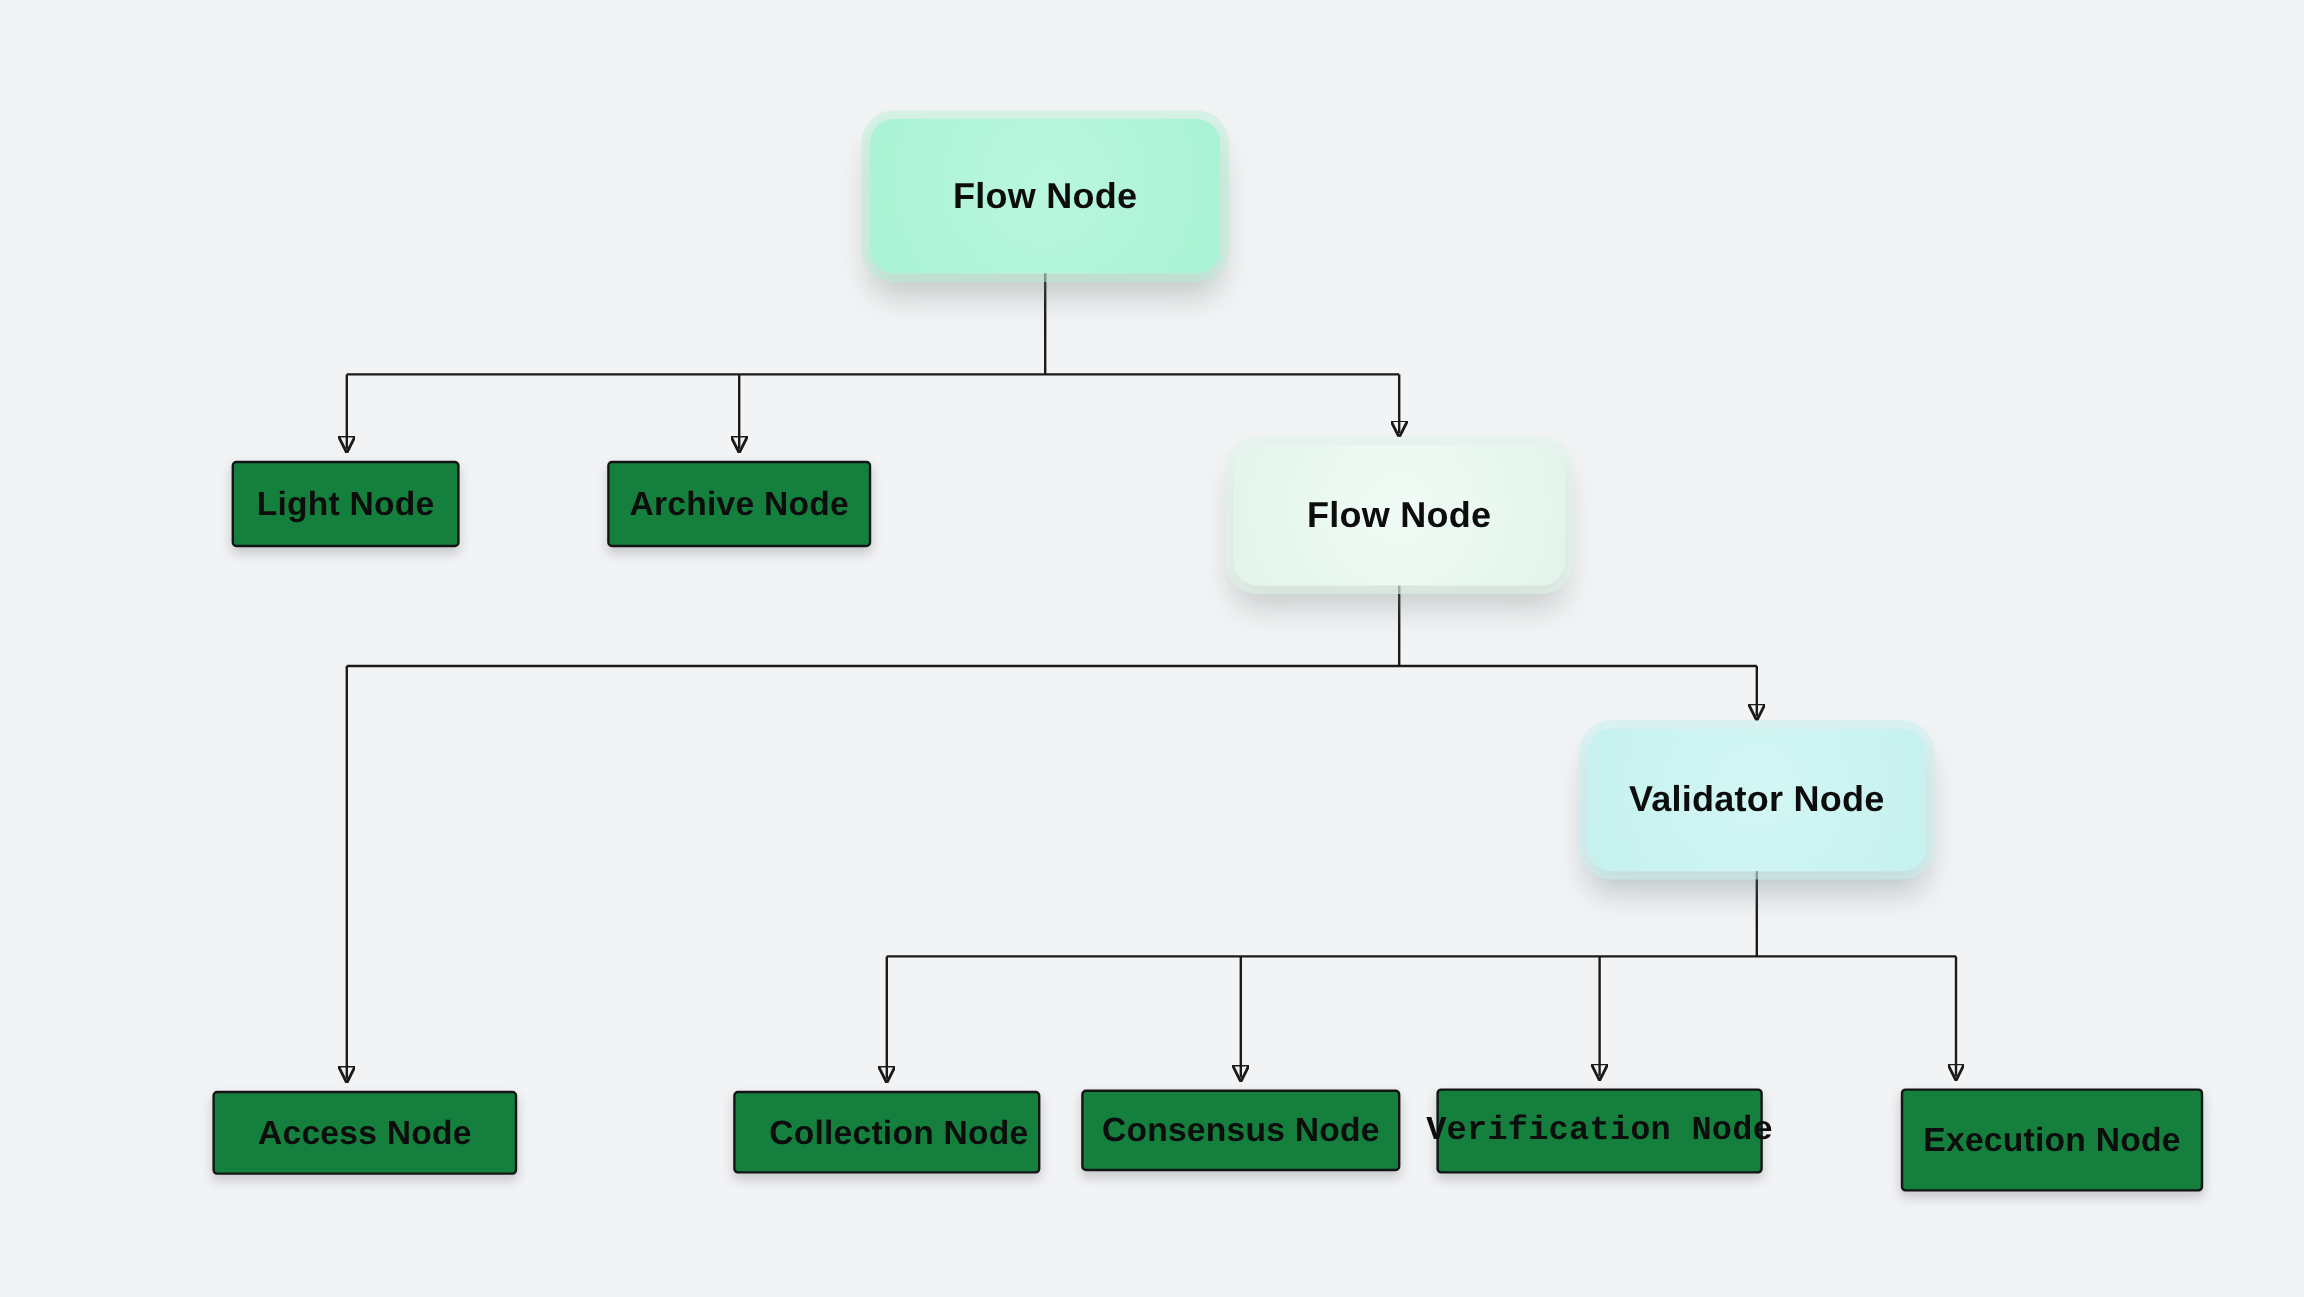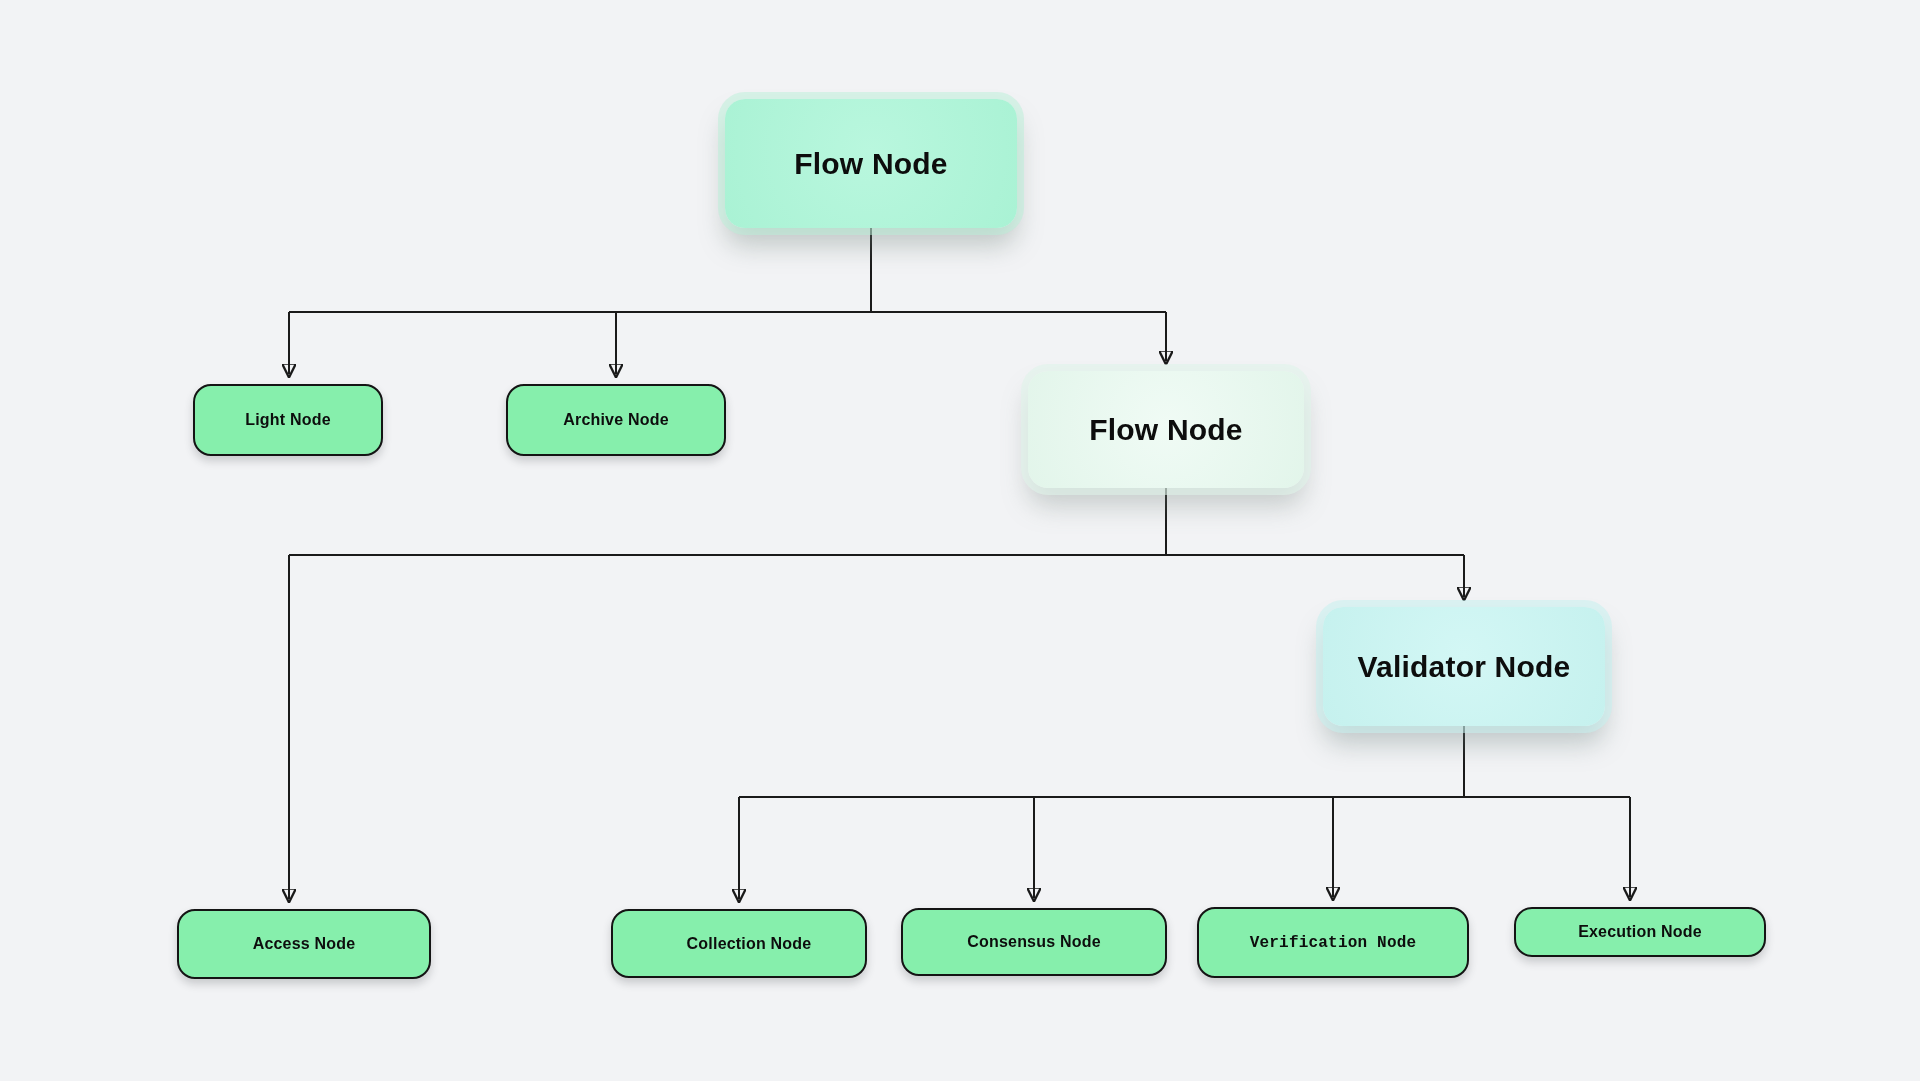--- a/index.html
+++ b/index.html
@@ -25,24 +25,24 @@
     fill: none;
     stroke: #1a1a1a;
     stroke-width: 2;
   }
   .node {
     position: absolute;
     display: flex;
     align-items: center;
     justify-content: center;
     color: #0d0d0d;
-    background: #86efac;
+    background: #15803d;
     border: 2px solid #141414;
-    border-radius: 18px;
-    font-size: 16px;
+    border-radius: 4px;
+    font-size: 28px;
     font-weight: 600;
     letter-spacing: 0.2px;
     white-space: nowrap;
     box-shadow: 0 5px 9px rgba(55, 60, 65, 0.22);
     box-sizing: border-box;
   }
   .node--primary {
     border: none;
     border-radius: 20px;
     font-size: 30px;
@@ -61,21 +61,21 @@
   }
   #node-validator {
     left: 1323px; top: 607px; width: 282px; height: 119px;
     background: radial-gradient(circle at 50% 40%, #d3f7f5 0%, #c5f1ee 100%);
     box-shadow: 0 0 0 7px rgba(198, 240, 238, 0.55), 0 18px 26px rgba(110, 132, 130, 0.38);
   }
   #node-access       { left: 177px;  top: 909px; width: 254px; height: 70px; }
   #node-collection   { left: 611px;  top: 909px; width: 256px; height: 69px; padding-left: 20px; }
   #node-consensus    { left: 901px;  top: 908px; width: 266px; height: 68px; }
   #node-verification { left: 1197px; top: 907px; width: 272px; height: 71px; font-family: Liberation Mono, monospace; }
-  #node-execution    { left: 1514px; top: 907px; width: 252px; height: 50px; }
+  #node-execution    { left: 1584px; top: 907px; width: 252px; height: 86px; }
 </style>
 </head>
 <body>
 
 <div class="canvas">
 
   <svg class="connector-layer" width="1920" height="1081" viewBox="0 0 1920 1081">
     <defs>
       <marker id="arrowhead" markerUnits="userSpaceOnUse" markerWidth="14" markerHeight="14" viewBox="0 0 12 12" refX="9" refY="6" orient="auto">
         <path d="M0,0 L12,6 L0,12 Z" fill="#1a1a1a" stroke="none"></path>

